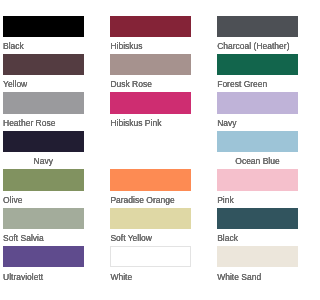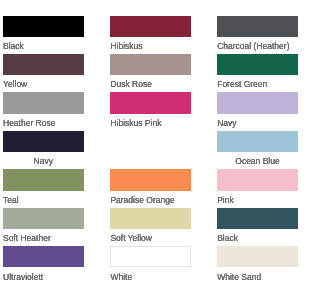--- a/index.html
+++ b/index.html
@@ -65,33 +65,33 @@
   <div class="cell r3 c0">
     <div class="sw" style="background-color: rgb(33, 29, 50);"></div>
     <div class="lbl">Navy</div>
   </div>
   <div class="cell r3 c2">
     <div class="sw" style="background-color: rgb(157, 196, 215);"></div>
     <div class="lbl">Ocean Blue</div>
   </div>
   <div class="cell r4 c0">
     <div class="sw" style="background-color: rgb(129, 146, 96);"></div>
-    <div class="lbl">Teal</div>
+    <div class="lbl">Olive</div>
   </div>
   <div class="cell r4 c1">
     <div class="sw" style="background-color: rgb(253, 139, 83);"></div>
     <div class="lbl">Paradise Orange</div>
   </div>
   <div class="cell r4 c2">
     <div class="sw" style="background-color: rgb(245, 192, 204);"></div>
     <div class="lbl">Pink</div>
   </div>
   <div class="cell r5 c0">
     <div class="sw" style="background-color: rgb(163, 172, 155);"></div>
-    <div class="lbl">Soft Heather</div>
+    <div class="lbl">Soft Salvia</div>
   </div>
   <div class="cell r5 c1">
     <div class="sw" style="background-color: rgb(223, 216, 165);"></div>
     <div class="lbl">Soft Yellow</div>
   </div>
   <div class="cell r5 c2">
     <div class="sw" style="background-color: rgb(49, 84, 94);"></div>
     <div class="lbl">Black</div>
   </div>
   <div class="cell r6 c0">

